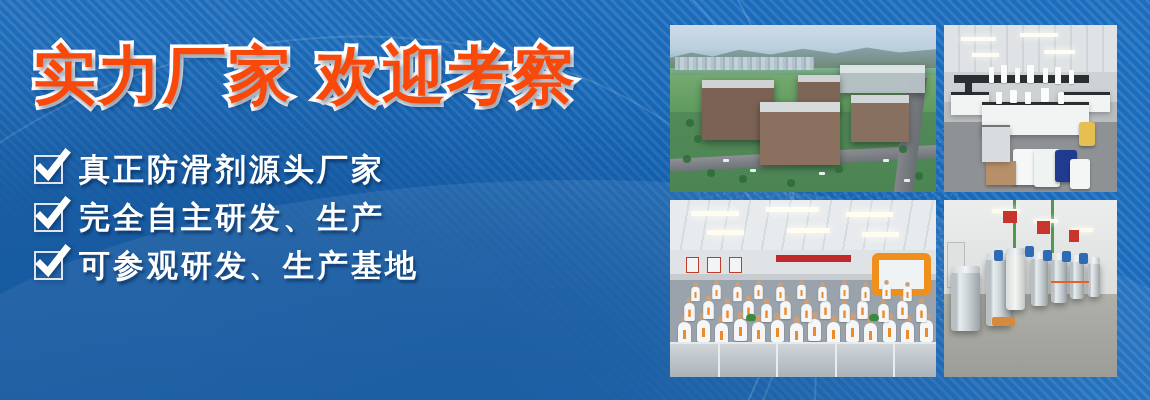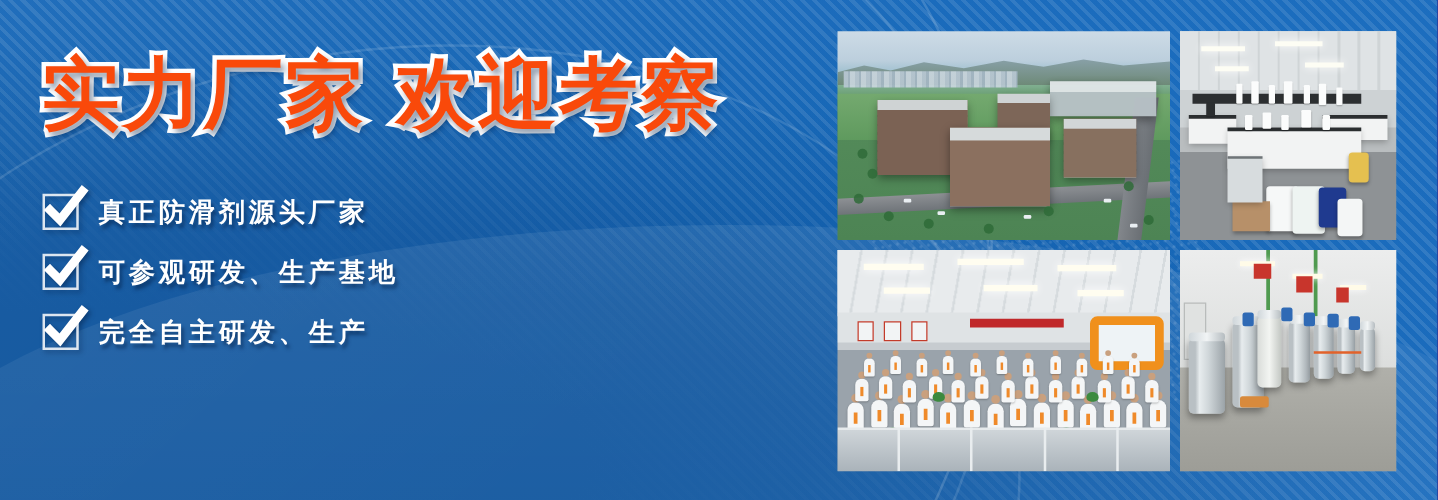--- a/index.html
+++ b/index.html
@@ -1,20 +1,20 @@
 <!DOCTYPE html>
 <html><head>
 <meta charset="utf-8">
 <style>
   html,body{margin:0;padding:0;background:#0f5ba8;}
   *{box-sizing:border-box;}
   .banner{
     position:relative;width:1150px;height:400px;overflow:hidden;
     font-family:"DejaVu Sans","Liberation Sans",sans-serif;
-    background:#4c1d95;
+    background:#0f172a;
   }
 
   
   .bg-base{position:absolute;inset:0;
     background:
       radial-gradient(120% 140% at 18% 78%, #11569f 0%, #1464b3 38%, #1b6cbd 70%, #1d6fc0 100%);
   }
   .bg-stripes{position:absolute;inset:0;
     background-image:repeating-linear-gradient(45deg,
       rgba(255,255,255,.10) 0px, rgba(255,255,255,.10) 3px,
@@ -71,21 +71,21 @@
   .bullets{position:absolute;left:34px;top:146px;}
   .bullet{display:flex;align-items:center;height:47px;margin-bottom:1px;}
   .chk{
     position:relative;width:29px;height:29px;flex:0 0 29px;
     border:2px solid rgba(255,255,255,.85);
     margin-right:16px;
     filter:drop-shadow(2px 2px 2px rgba(0,25,60,.45));
   }
   .chk svg{position:absolute;left:-4px;top:-10px;width:40px;height:40px;}
   .btext{
-    font-size:21px;font-weight:bold;color:#ffffff;
+    font-size:31px;font-weight:bold;color:#ffffff;
     letter-spacing:3px;white-space:nowrap;
     text-shadow:2px 3px 3px rgba(0,28,66,.55);
   }
 
   
   .grid{position:absolute;left:670px;top:25px;width:447px;height:352px;
     display:grid;grid-template-columns:266px 173px;grid-template-rows:167px 177px;
     gap:8px;}
   .photo{position:relative;overflow:hidden;background:#7d8b96;}
 
@@ -213,30 +213,30 @@
         </span>
         <span class="btext">真正防滑剂源头厂家</span>
       </div>
 
       <div class="bullet">
         <span class="chk">
           <svg viewBox="0 0 40 40" aria-hidden="true">
             <path d="M8 21 L16 29 L34 6" fill="none" stroke="#ffffff" stroke-width="7" stroke-linecap="square" stroke-linejoin="miter"></path>
           </svg>
         </span>
-        <span class="btext">可参观研发、生产基地</span>
+        <span class="btext">完全自主研发、生产</span>
       </div>
 
       <div class="bullet">
         <span class="chk">
           <svg viewBox="0 0 40 40" aria-hidden="true">
             <path d="M8 21 L16 29 L34 6" fill="none" stroke="#ffffff" stroke-width="7" stroke-linecap="square" stroke-linejoin="miter"></path>
           </svg>
         </span>
-        <span class="btext">完全自主研发、生产</span>
+        <span class="btext">可参观研发、生产基地</span>
       </div>
 
 
     </div>
   </div>
 
   <div class="grid">
 
     <div class="photo p1">
       <div class="sky-hills"></div>

